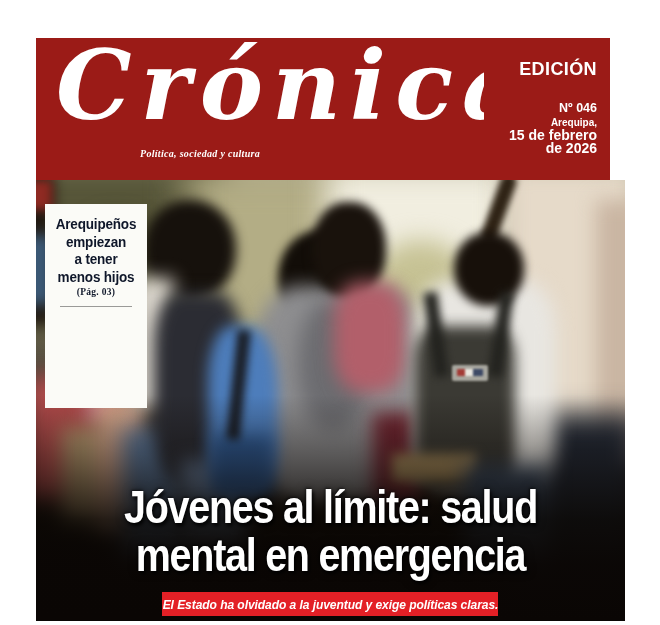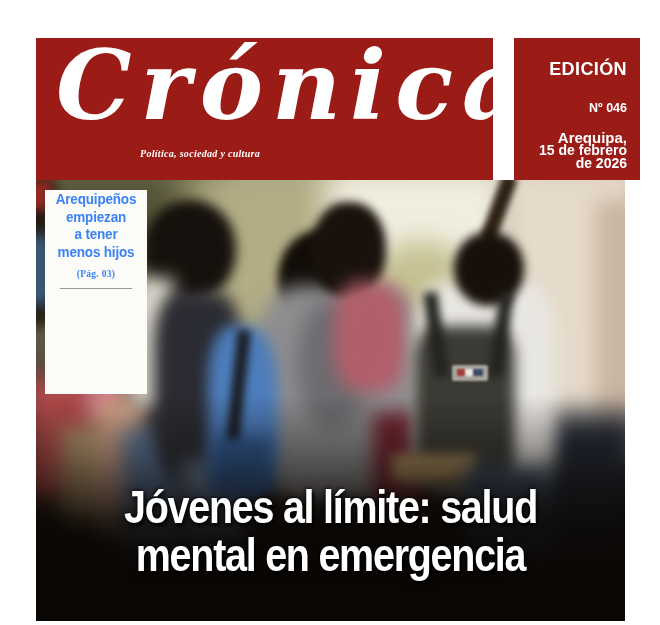--- a/index.html
+++ b/index.html
@@ -8,25 +8,25 @@
 
   
   .masthead-main{position:absolute;left:36px;top:38px;width:457px;height:142px;overflow:hidden;}
   .logo{position:absolute;left:20px;top:-2px;color:#fff;
         font-family:"DejaVu Serif",serif;font-style:italic;font-weight:bold;
         font-size:95px;line-height:100px;letter-spacing:9px;white-space:nowrap;}
   .tagline{position:absolute;left:104px;top:110px;color:#fff;
         font-family:"Liberation Serif",serif;font-style:italic;font-weight:bold;
         font-size:10px;letter-spacing:0.3px;white-space:nowrap;}
 
-  .masthead-edition{position:absolute;left:514px;top:38px;width:126px;height:142px;
+  .masthead-edition{position:absolute;left:484px;top:38px;width:126px;height:142px;
         box-sizing:border-box;padding:20px 13px 0 8px;text-align:right;color:#fff;font-weight:bold;}
   .ed-big{font-size:18px;line-height:23px;letter-spacing:0.4px;}
   .ed-num{font-size:12.5px;line-height:15px;margin-top:20px;}
-  .ed-city{font-size:15px;line-height:13px;margin-top:15px;}
+  .ed-city{font-size:10px;line-height:13px;}
   .ed-date{font-size:14px;line-height:13px;}
 
   
   .cover{position:absolute;left:36px;top:180px;width:589px;height:441px;overflow:hidden;
          background:linear-gradient(180deg,#aaa68c 0%,#8f8b71 15%,#6e6852 30%,#474036 48%,
                     #261c12 66%,#0f0a07 84%,#140d08 100%);}
   .cover .b{position:absolute;}
 
   .b-foliage-dark{left:-20px;top:-20px;width:210px;height:170px;background:#565538;filter:blur(16px);}
   .b-foliage-spot{left:40px;top:40px;width:80px;height:90px;background:#3c3d26;filter:blur(12px);border-radius:50%;}
@@ -77,26 +77,26 @@
   .b-pinkL{left:50px;top:180px;width:38px;height:65px;background:#ca7384;filter:blur(9px);}
   .b-khakiL{left:26px;top:248px;width:58px;height:95px;background:#b3996e;filter:blur(10px);}
   .b-skinL{left:60px;top:218px;width:48px;height:135px;background:#d7a78a;filter:blur(10px);}
   .b-jeansL{left:86px;top:248px;width:62px;height:135px;background:#5c799d;filter:blur(11px);}
 
   .dark-overlay{position:absolute;left:0;top:215px;width:589px;height:226px;z-index:2;
       background:linear-gradient(180deg,rgba(12,8,5,0) 0%,rgba(12,8,5,0.45) 30%,
                  rgba(10,7,4,0.85) 55%,rgba(10,6,4,0.96) 75%,#0a0604 100%);}
 
   
-  .teaser-box{position:absolute;left:9px;top:10px;width:102px;height:204px;z-index:3;
-      background:#fbfbf7;box-sizing:border-box;text-align:center;color:#3b82f6;}
+  .teaser-box{position:absolute;left:9px;top:24px;width:102px;height:204px;z-index:3;
+      background:#fbfbf7;box-sizing:border-box;padding-top:11px;text-align:center;color:#0f172a;}
   .t-line{font-weight:bold;font-size:15px;line-height:17.5px;letter-spacing:-0.2px;
       transform:scaleX(0.9);transform-origin:center;white-space:nowrap;}
   .t-page{font-family:"Liberation Serif",serif;font-weight:bold;font-size:9.5px;line-height:12px;
-      margin-top:8px;letter-spacing:0.3px;}
+      margin-top:1px;letter-spacing:0.3px;}
   .t-divider{width:72px;border:none;border-top:1px solid #9a9a98;margin:8px auto 7px;}
 
   
   .headline{position:absolute;left:0;top:303px;width:589px;z-index:3;margin:0;text-align:center;
       color:#fff;font-weight:bold;font-size:47px;line-height:48px;letter-spacing:-1.5px;
       transform:scaleX(0.84);transform-origin:center;
       text-shadow:2px 3px 4px rgba(0,0,0,0.85),-1px -1px 3px rgba(0,0,0,0.6),0 0 10px rgba(0,0,0,0.5);}
 
   
   .kicker{position:absolute;left:126px;top:412px;width:336px;height:24px;z-index:3;
@@ -182,15 +182,18 @@
         <div class="t-page">(Pág. 03)</div>
       </div>
       <hr class="t-divider">
     </aside>
 
     <h1 class="headline">
       <div>Jóvenes al límite: salud</div>
       <div>mental en emergencia</div>
     </h1>
 
+    <div class="kicker" style="background-color: rgb(227, 32, 38);">
+      <span>El Estado ha olvidado a la juventud y exige políticas claras.</span>
+    </div>
   </main>
 
 </div>
 
 </body></html>

